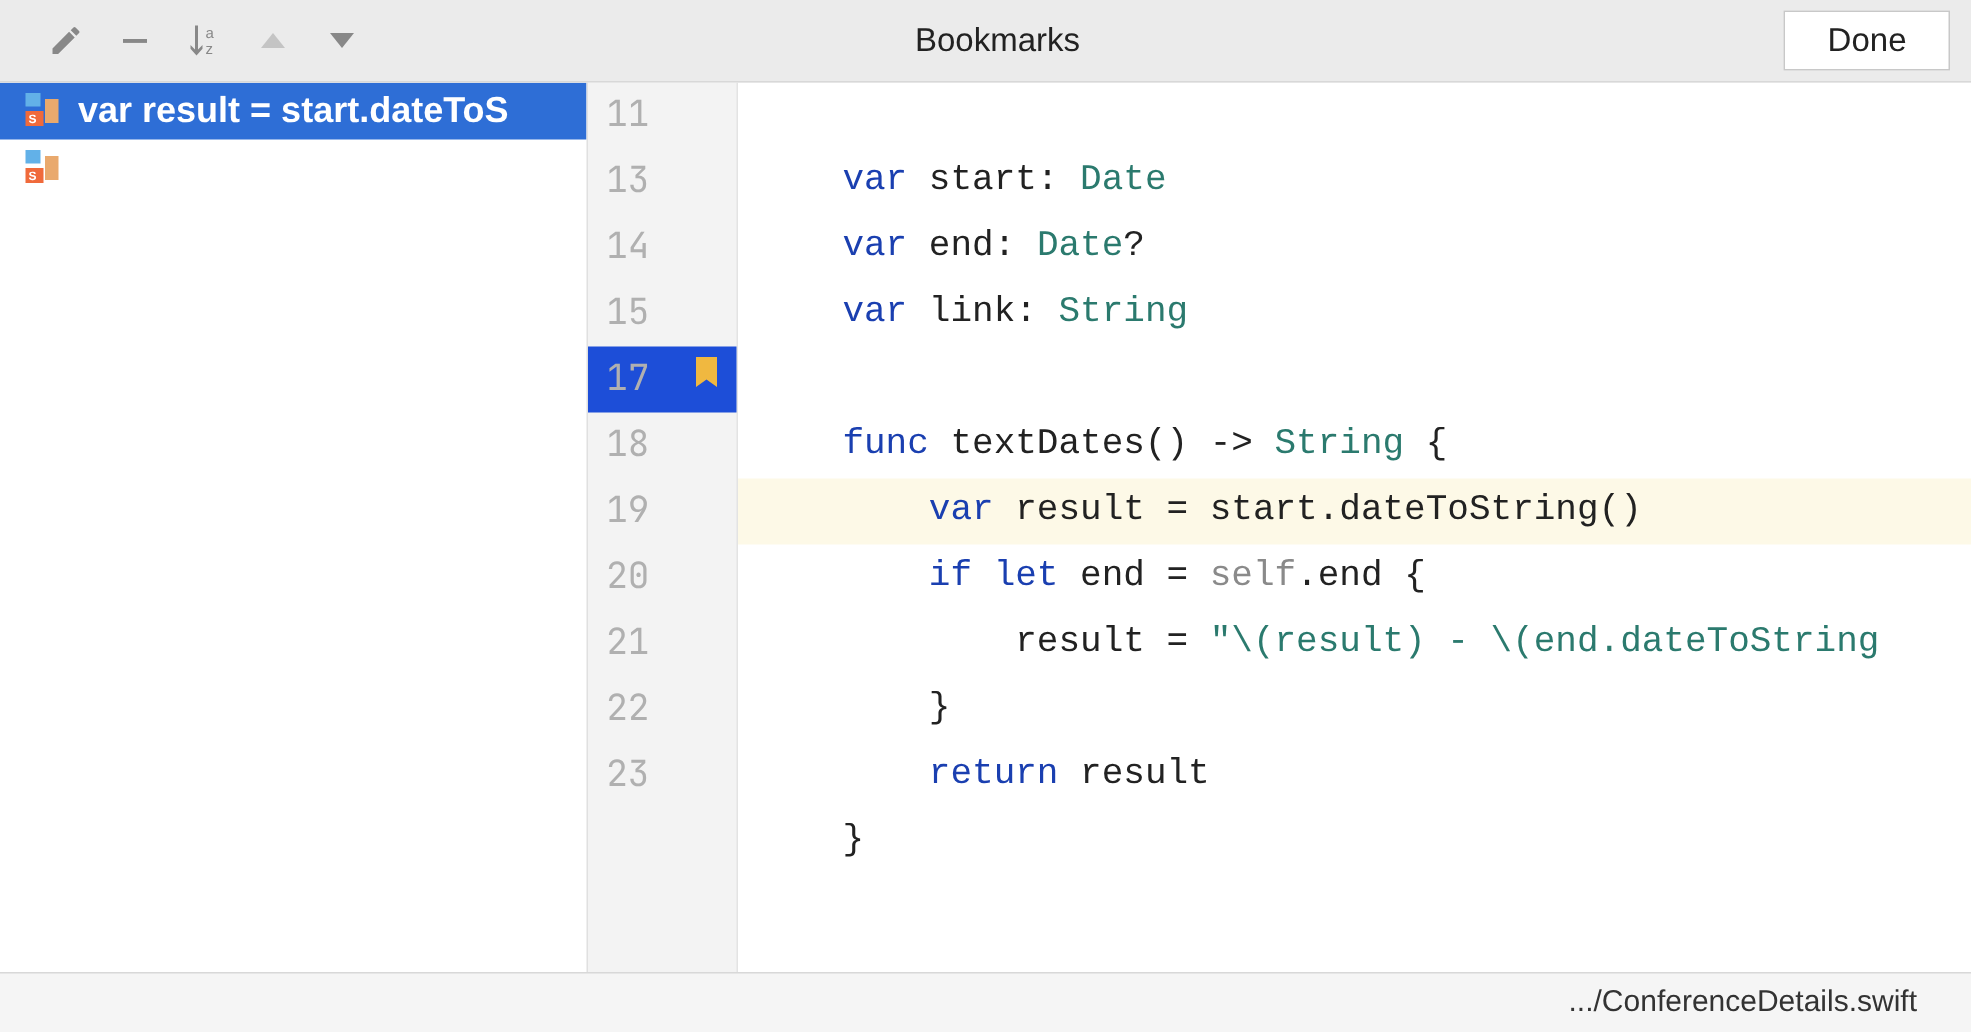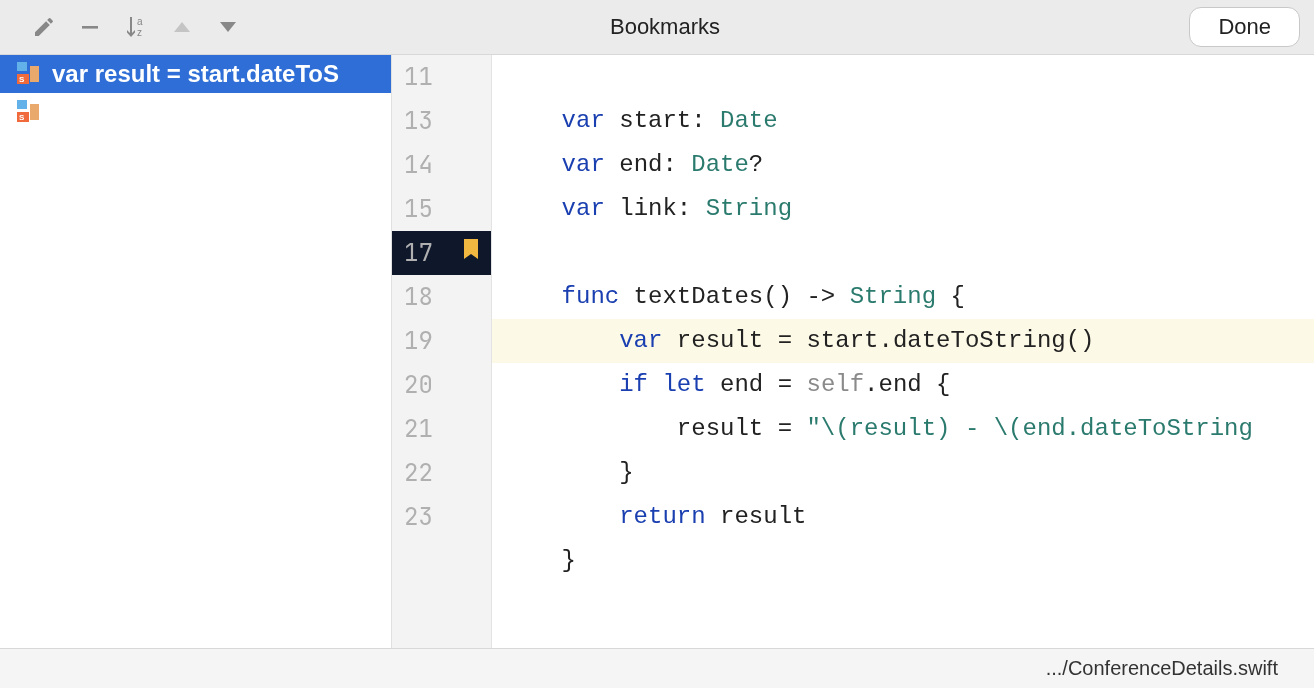--- a/index.html
+++ b/index.html
@@ -21,21 +21,21 @@
   .tb-btn svg { display: block; }
   .tb-btn.disabled { color: #c4c4c4; }
   .toolbar-title {
     position: absolute; left: 16px; right: 0; text-align: center;
     font-size: 22px; color: #222; pointer-events: none;
   }
   .done-btn {
     margin-left: auto;
     background: #fff;
     border: 1px solid #c8c8c8;
-    border-radius: 12px;
+    border-radius: 0;
     padding: 6px 28px;
     font-size: 22px;
     color: #222;
     cursor: pointer;
   }
 
   
   .main { flex: 1; display: flex; min-height: 0; }
 
   
@@ -180,21 +180,21 @@
         </div>
         <div class="gutter-row">
           <span>13</span>
         </div>
         <div class="gutter-row">
           <span>14</span>
         </div>
         <div class="gutter-row">
           <span>15</span>
         </div>
-        <div class="gutter-row bm-line" style="background: #0f172a;">
+        <div class="gutter-row bm-line" style="background: #1d4ed8;">
           <span>17</span>
           <span class="bm-mark"><svg width="20" height="24" viewBox="0 0 20 24">
               <path fill="#f0b840" d="M3 2h14v20l-7-5-7 5z"></path>
             </svg></span>
         </div>
         <div class="gutter-row">
           <span>18</span>
         </div>
         <div class="gutter-row">
           <span>19</span>

